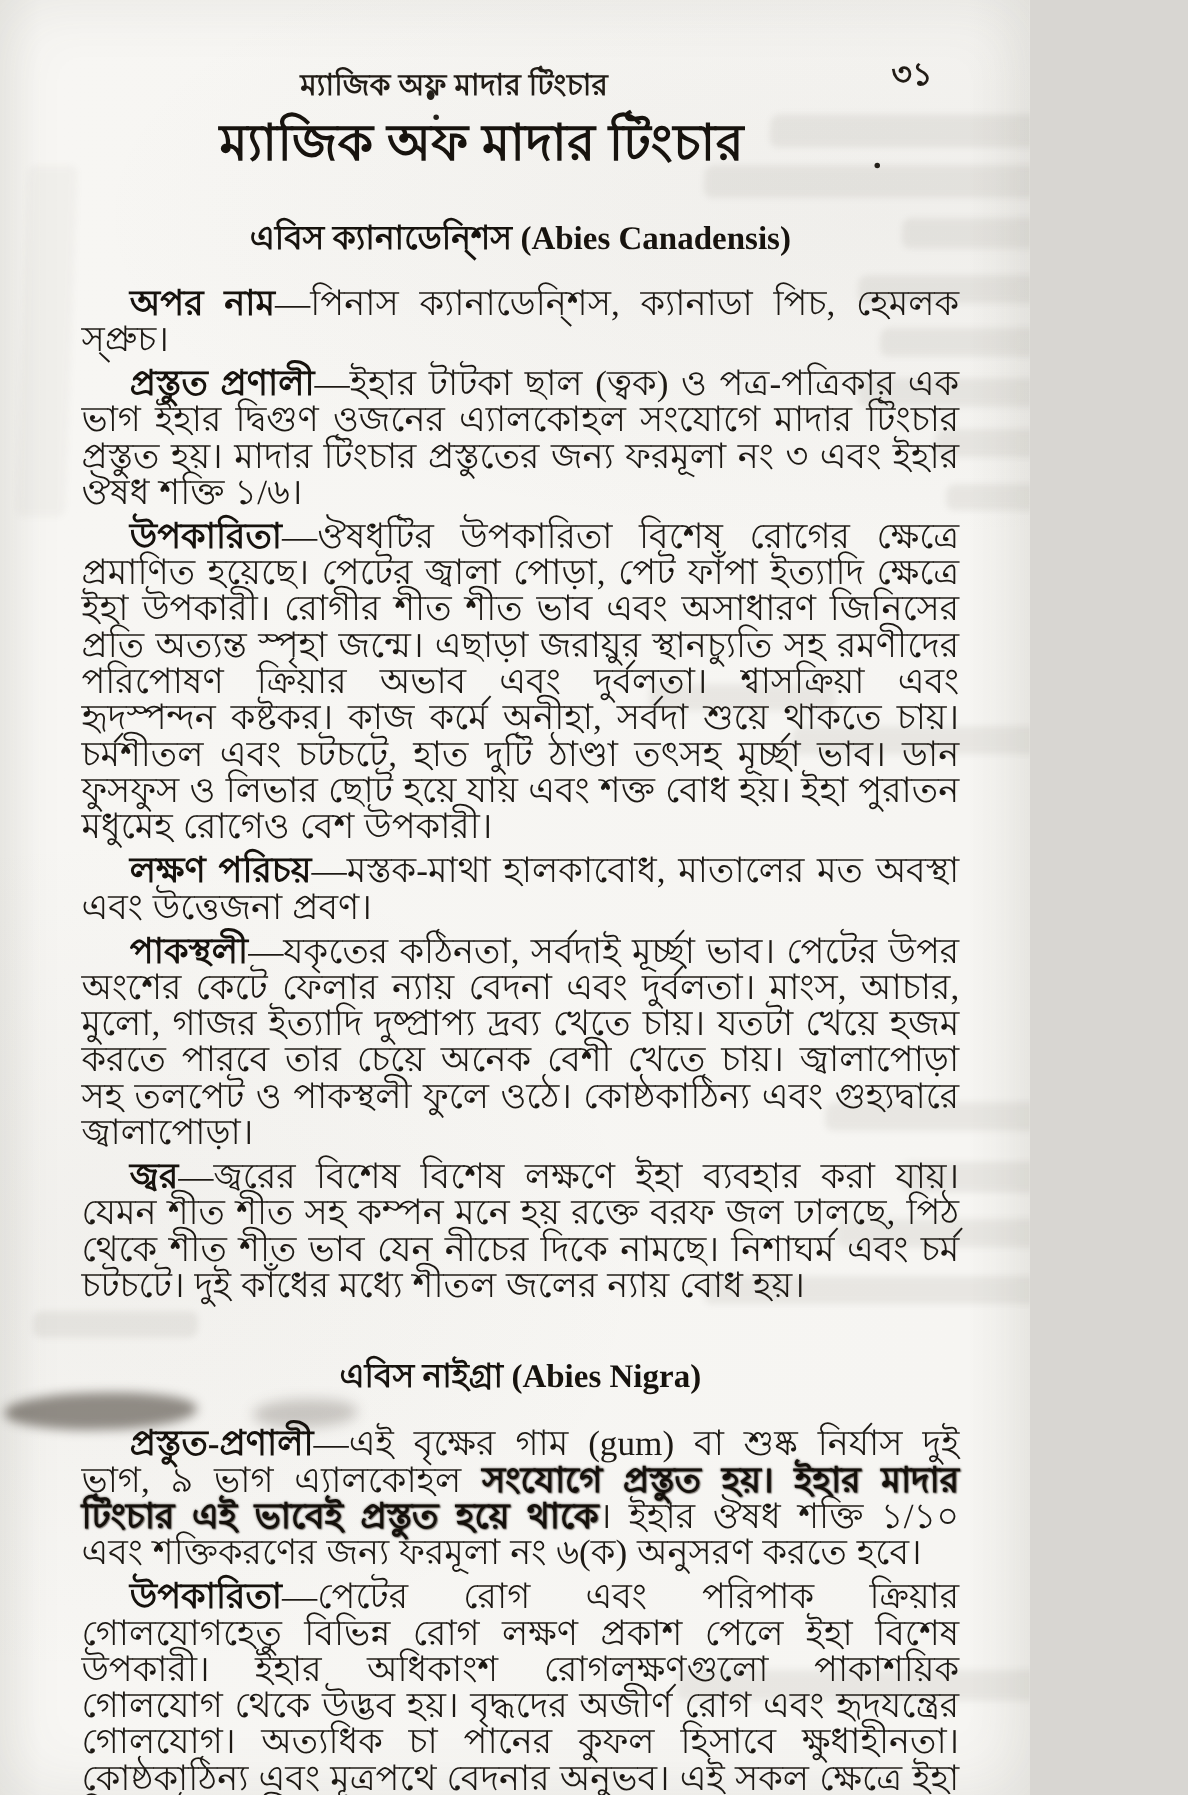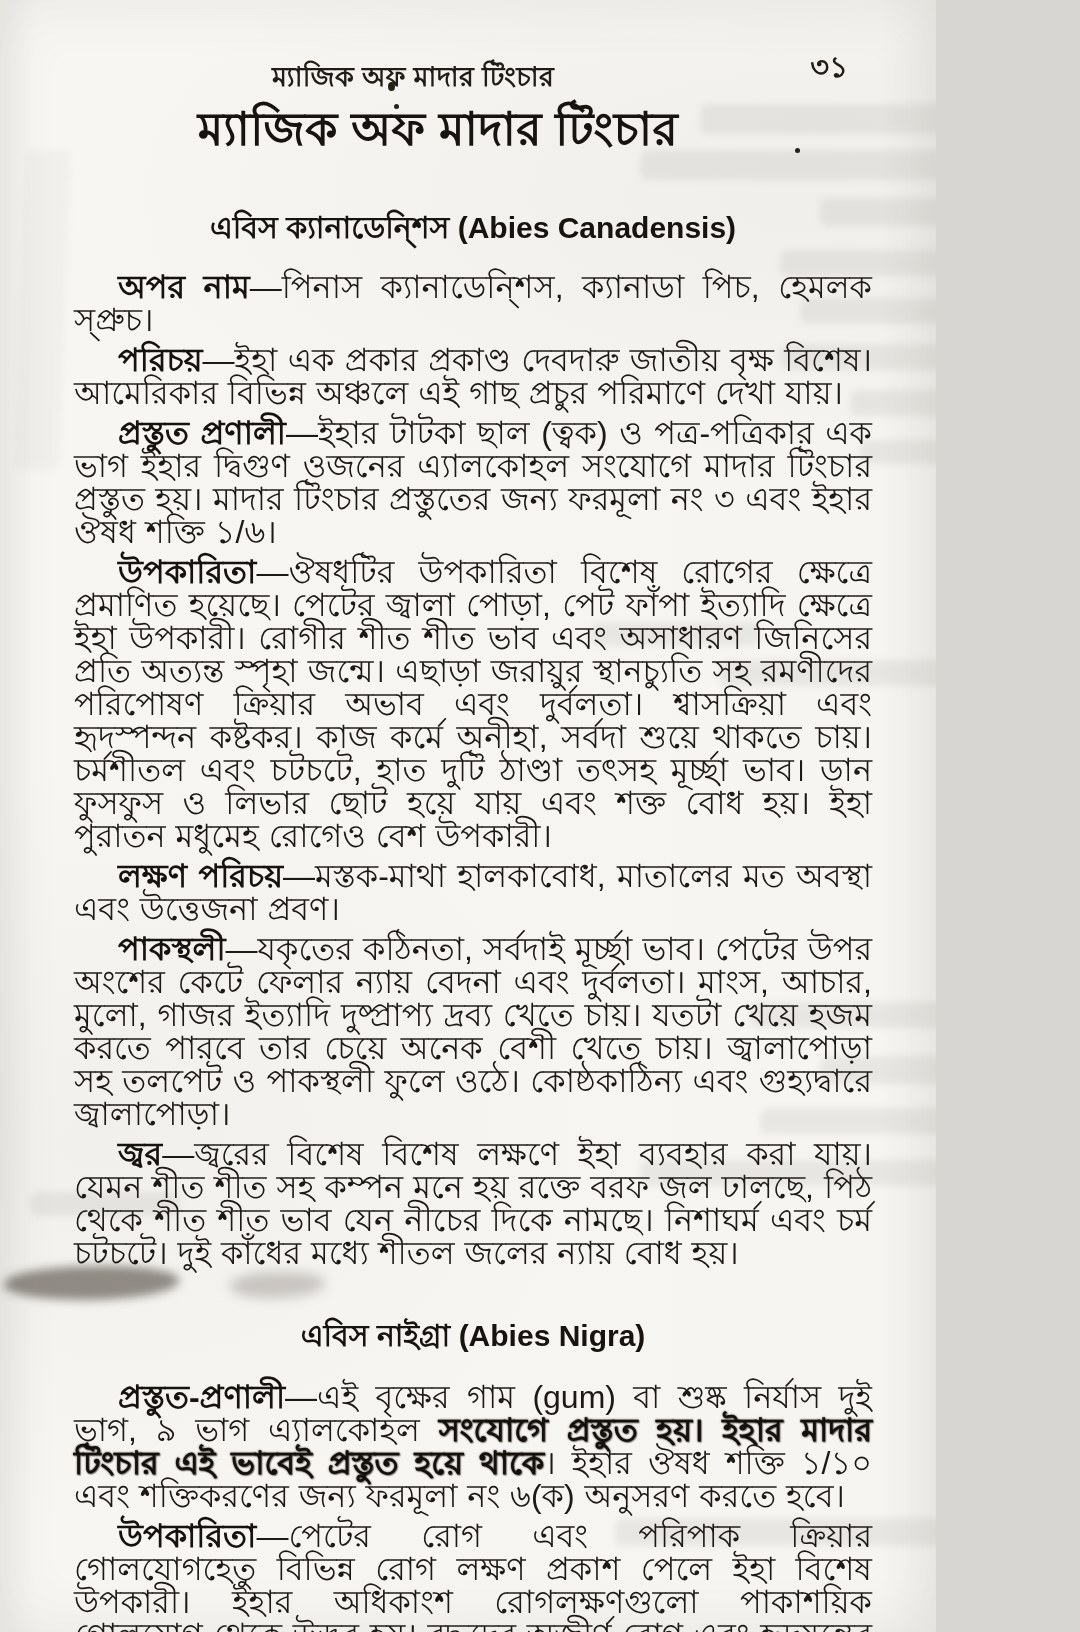--- a/index.html
+++ b/index.html
@@ -4,39 +4,39 @@
 <style>
   html,body { margin:0; padding:0; background:#d8d6d2; }
   .page {
     position:relative; width:936px; height:1632px; overflow:hidden;
     background:
       radial-gradient(1200px 500px at 85% 12%, rgba(120,115,105,0.05), rgba(0,0,0,0) 60%),
       radial-gradient(900px 700px at 10% 70%, rgba(130,125,115,0.05), rgba(0,0,0,0) 55%),
       linear-gradient(90deg, #efeeea 0%, #f7f6f3 4%, #f6f5f2 94%, #efeeea 100%),
       linear-gradient(180deg, #fbfaf8 0%, #f4f3ef 6%, #f6f5f2 55%, #f2f1ed 100%);
     background-color:#f6f5f2;
-    font-family:Liberation Sans, sans-serif;
+    font-family:Liberation Serif, serif;
     color:#1c1813;
     box-shadow: inset 0 0 60px rgba(90,85,75,0.10);
   }
   .runhead {
     position:absolute; top:56px; left:0; right:110px; text-align:center;
     font-size:27px; font-weight:bold; color:#211c16; letter-spacing:0.3px;
   }
   .pagenum {
     position:absolute; top:44px; right:88px;
     font-size:29px; font-weight:bold; color:#211c16;
   }
   .title {
     position:absolute; top:94px; left:0; right:60px; margin:0; text-align:center;
     font-size:46px; font-weight:bold; color:#17130e; letter-spacing:0.5px;
   }
   .content { position:absolute; left:74px; right:64px; top:192px; }
   .content h2 {
-    margin:12px 0 16px; text-align:center;
+    margin:0 0 16px; text-align:center;
     font-size:30px; font-weight:bold; color:#17130e;
   }
   .content h2.second { margin:42px 0 18px; }
   .content p {
     margin:0 0 7px; font-size:32px; line-height:33px;
     text-align:justify; text-indent:44px; color:#1d1914;
     word-spacing:1px;
   }
   .lbl { font-weight:bold; color:#16120d; }
   .smudged {
@@ -92,21 +92,20 @@
   <div class="runhead">ম্যাজিক অফ মাদার টিংচার</div>
   <div class="pagenum">৩১</div>
   <h1 class="title">ম্যাজিক অফ মাদার টিংচার</h1>
 
   <div class="content">
 
     <h2>এবিস ক্যানাডেন্শিস (Abies Canadensis)</h2>
 
     <p><span class="lbl">অপর নাম</span><span>—পিনাস ক্যানাডেন্শিস, ক্যানাডা পিচ, হেমলক স্প্রুচ।</span></p>
 
-    <p><span class="lbl">পরিচয়</span><span>—ইহা এক প্রকার প্রকাণ্ড দেবদারু জাতীয় বৃক্ষ বিশেষ। আমেরিকার বিভিন্ন অঞ্চলে এই গাছ প্রচুর পরিমাণে দেখা যায়।</span></p>
 
     <p><span class="lbl">প্রস্তুত প্রণালী</span><span>—ইহার টাটকা ছাল (ত্বক) ও পত্র-পত্রিকার এক ভাগ ইহার দ্বিগুণ ওজনের এ্যালকোহল সংযোগে মাদার টিংচার প্রস্তুত হয়। মাদার টিংচার প্রস্তুতের জন্য ফরমূলা নং ৩ এবং ইহার ঔষধ শক্তি ১/৬।</span></p>
 
     <p><span class="lbl">উপকারিতা</span><span>—ঔষধটির উপকারিতা বিশেষ রোগের ক্ষেত্রে প্রমাণিত হয়েছে। পেটের জ্বালা পোড়া, পেট ফাঁপা ইত্যাদি ক্ষেত্রে ইহা উপকারী। রোগীর শীত শীত ভাব এবং অসাধারণ জিনিসের প্রতি অত্যন্ত স্পৃহা জন্মে। এছাড়া জরায়ুর স্থানচ্যুতি সহ রমণীদের পরিপোষণ ক্রিয়ার অভাব এবং দুর্বলতা। শ্বাসক্রিয়া এবং হৃদস্পন্দন কষ্টকর। কাজ কর্মে অনীহা, সর্বদা শুয়ে থাকতে চায়। চর্মশীতল এবং চটচটে, হাত দুটি ঠাণ্ডা তৎসহ মূর্চ্ছা ভাব। ডান ফুসফুস ও লিভার ছোট হয়ে যায় এবং শক্ত বোধ হয়। ইহা পুরাতন মধুমেহ রোগেও বেশ উপকারী।</span></p>
 
     <p><span class="lbl">লক্ষণ পরিচয়</span><span>—মস্তক-মাথা হালকাবোধ, মাতালের মত অবস্থা এবং উত্তেজনা প্রবণ।</span></p>
 
     <p><span class="lbl">পাকস্থলী</span><span>—যকৃতের কঠিনতা, সর্বদাই মূর্চ্ছা ভাব। পেটের উপর অংশের কেটে ফেলার ন্যায় বেদনা এবং দুর্বলতা। মাংস, আচার, মুলো, গাজর ইত্যাদি দুষ্প্রাপ্য দ্রব্য খেতে চায়। যতটা খেয়ে হজম করতে পারবে তার চেয়ে অনেক বেশী খেতে চায়। জ্বালাপোড়া সহ তলপেট ও পাকস্থলী ফুলে ওঠে। কোষ্ঠকাঠিন্য এবং গুহ্যদ্বারে জ্বালাপোড়া।</span></p>
 
 

